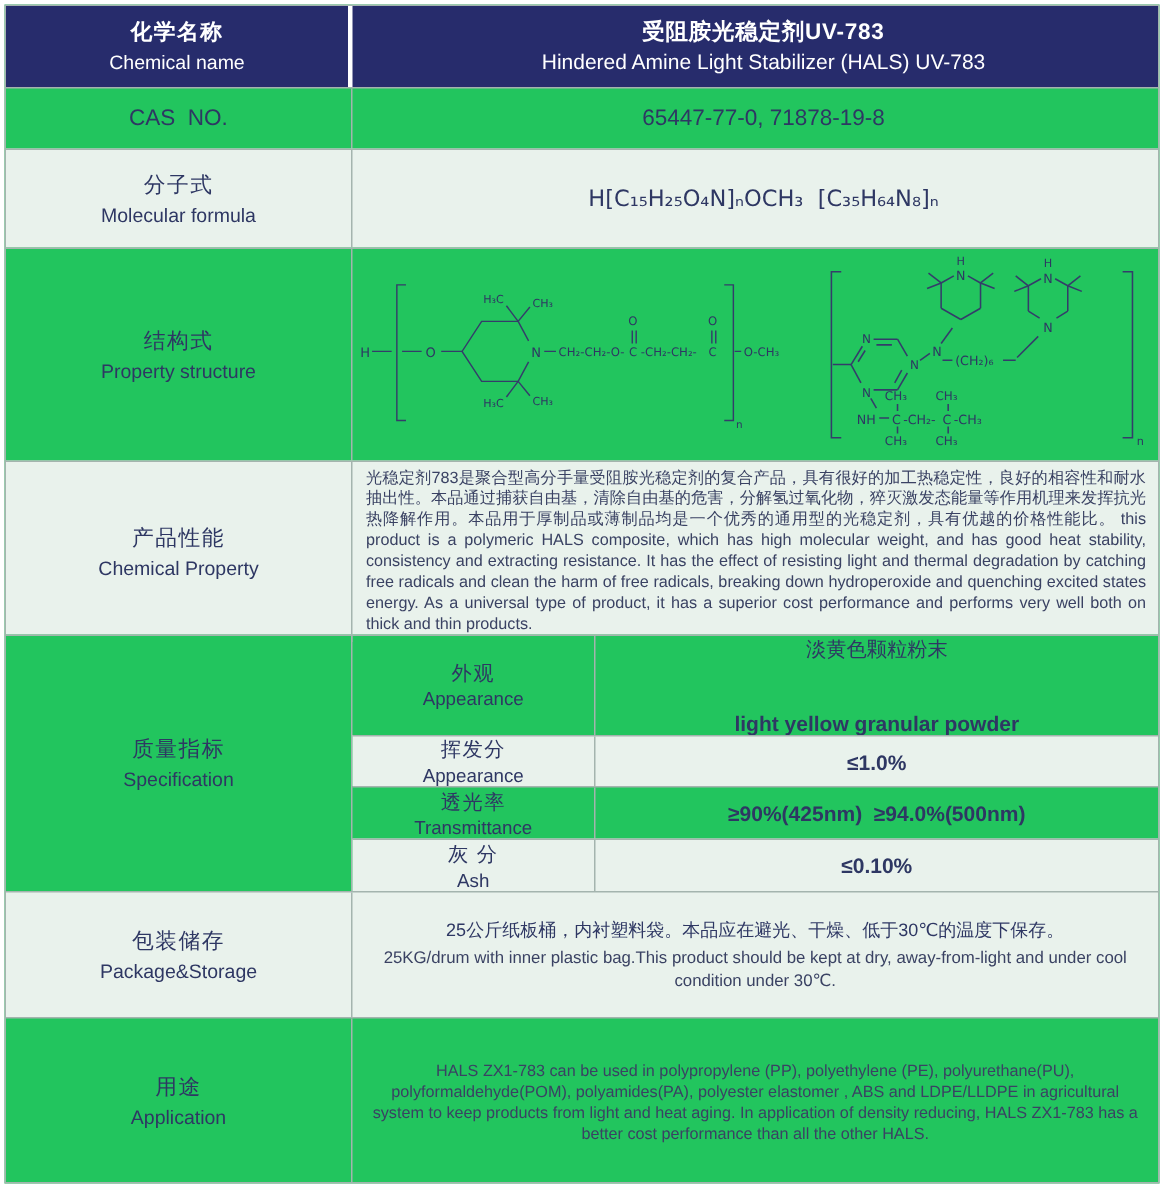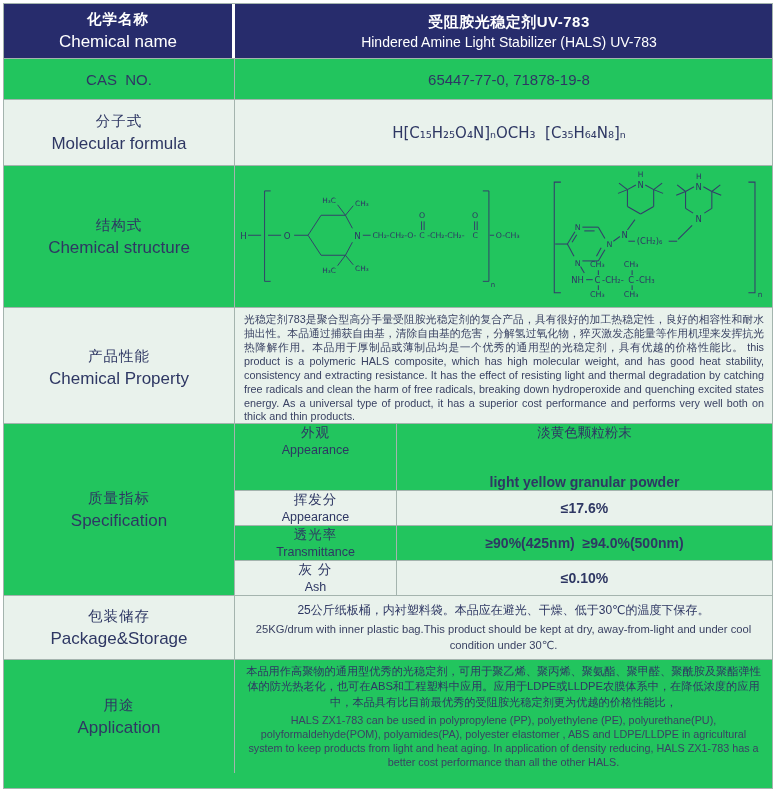--- a/index.html
+++ b/index.html
@@ -25,21 +25,21 @@
   .row{display:grid;grid-template-columns:231px 1fr;border-top:1px solid var(--border);}
   .row:first-child{border-top:none;}
   .label-cell{
     border-right:1px solid var(--border);
     display:flex;flex-direction:column;justify-content:center;align-items:center;
     text-align:center;padding:2px;
   }
   .value-cell{display:flex;flex-direction:column;justify-content:center;align-items:center;text-align:center;padding-left:11px;}
   .green{background:var(--green);}
   .lab-cn{font-size:14.5px;letter-spacing:1px;}
-  .lab-en{font-size:17px;margin-top:3px;text-align:right;}
+  .lab-en{font-size:13px;margin-top:3px;text-align:right;}
   
   .row.hdr{background:var(--navy);color:#ffffff;height:54px;}
   .row.hdr .label-cell{border-right:3px solid #ffffff;}
   .hdr .lab-cn,.hdr .val-cn{font-weight:bold;}
   .hdr .val-cn{font-size:15px;letter-spacing:.5px;}
   .hdr .val-en{font-size:14px;margin-top:2px;}
   
   .row.cas{height:41px;}
   .cas-label{font-size:15px;}
   .cas-value{font-size:15px;}
@@ -57,29 +57,29 @@
     text-align:justify;color:var(--body);height:100%;
     display:block;justify-content:flex-start;
   }
   
   .row.spec{height:172px;}
   .spec-rows{display:flex;flex-direction:column;height:100%;}
   .spec-row{flex:1;display:grid;grid-template-columns:162px 1fr;border-top:1px solid var(--border);}
   .spec-row:first-child{border-top:none;}
   .spec-name{
     border-right:1px solid var(--border);
-    display:flex;flex-direction:column;align-items:center;text-align:center;
+    display:flex;flex-direction:column;justify-content:center;align-items:center;text-align:center;
   }
   .spec-name .cn{font-size:13.5px;letter-spacing:1px;}
   .spec-name .en{font-size:12.5px;margin-top:1px;}
   .spec-val{display:flex;flex-direction:column;justify-content:center;align-items:center;text-align:center;gap:32px;}
   .spec-val .cn{font-size:13.5px;}
   .spec-val .en,.spec-val .v{font-size:14px;font-weight:bold;}
   
-  .row.package{height:64px;}
+  .row.package{height:84px;}
   .package-text{padding:4px 14px;}
   .package-text .cn{font-size:12px;}
   .package-text .en{font-size:11.2px;margin-top:3px;line-height:1.35;color:var(--body);}
   
   .row.application{height:110px;}
   .application-text{padding:4px 10px;}
   .application-text .cn{font-size:11.2px;line-height:1.38;}
   .application-text .en{font-size:10.8px;margin-top:3px;line-height:1.3;color:var(--body);}
 </style>
 </head>
@@ -113,21 +113,21 @@
       <div class="lab-en">Molecular formula</div>
     </div>
     <div class="value-cell">
       <div class="formula-value">H[C₁₅H₂₅O₄N]ₙOCH₃&nbsp;&nbsp;[C₃₅H₆₄N₈]ₙ</div>
     </div>
   </div>
 
   <div class="row structure">
     <div class="label-cell">
       <div class="lab-cn">结构式</div>
-      <div class="lab-en">Chemical structure</div>
+      <div class="lab-en">Property structure</div>
     </div>
     <div class="value-cell structure-cell">
 
       <svg width="300" height="114" viewBox="0 0 345 130">
         <text x="6" y="67" font-size="10">H</text>
         <line x1="15" y1="63" x2="30" y2="63"></line>
         <path d="M41,12 H34 V116 H41"></path>
         <line x1="38" y1="63" x2="53" y2="63"></line>
         <text x="56" y="67" font-size="10">O</text>
         <line x1="68" y1="63" x2="84" y2="63"></line>
@@ -255,21 +255,21 @@
           <div class="cn">淡黄色颗粒粉末</div>
           <div class="en">light yellow granular powder</div>
         </div>
       </div>
       <div class="spec-row green">
         <div class="spec-name">
           <div class="cn">挥发分</div>
           <div class="en">Appearance</div>
         </div>
         <div class="spec-val">
-          <div class="v">≤17.6%</div>
+          <div class="v">≤1.0%</div>
         </div>
       </div>
       <div class="spec-row">
         <div class="spec-name">
           <div class="cn">透光率</div>
           <div class="en">Transmittance</div>
         </div>
         <div class="spec-val">
           <div class="v">≥90%(425nm)&nbsp;&nbsp;≥94.0%(500nm)</div>
         </div>
@@ -296,18 +296,17 @@
       <div class="en">25KG/drum with inner plastic bag.This product should be kept at dry, away-from-light and under cool condition under 30℃.</div>
     </div>
   </div>
 
   <div class="row application">
     <div class="label-cell">
       <div class="lab-cn">用途</div>
       <div class="lab-en">Application</div>
     </div>
     <div class="value-cell application-text">
-      <div class="cn">本品用作高聚物的通用型优秀的光稳定剂，可用于聚乙烯、聚丙烯、聚氨酯、聚甲醛、聚酰胺及聚酯弹性体的防光热老化，也可在ABS和工程塑料中应用。应用于LDPE或LLDPE农膜体系中，在降低浓度的应用中，本品具有比目前最优秀的受阻胺光稳定剂更为优越的价格性能比，</div>
       <div class="en">HALS ZX1-783 can be used in polypropylene (PP), polyethylene (PE), polyurethane(PU), polyformaldehyde(POM), polyamides(PA), polyester elastomer , ABS and LDPE/LLDPE in agricultural system to keep products from light and heat aging. In application of density reducing, HALS ZX1-783 has a better cost performance than all the other HALS.</div>
     </div>
   </div>
 
 </div>
 
 </body></html>

